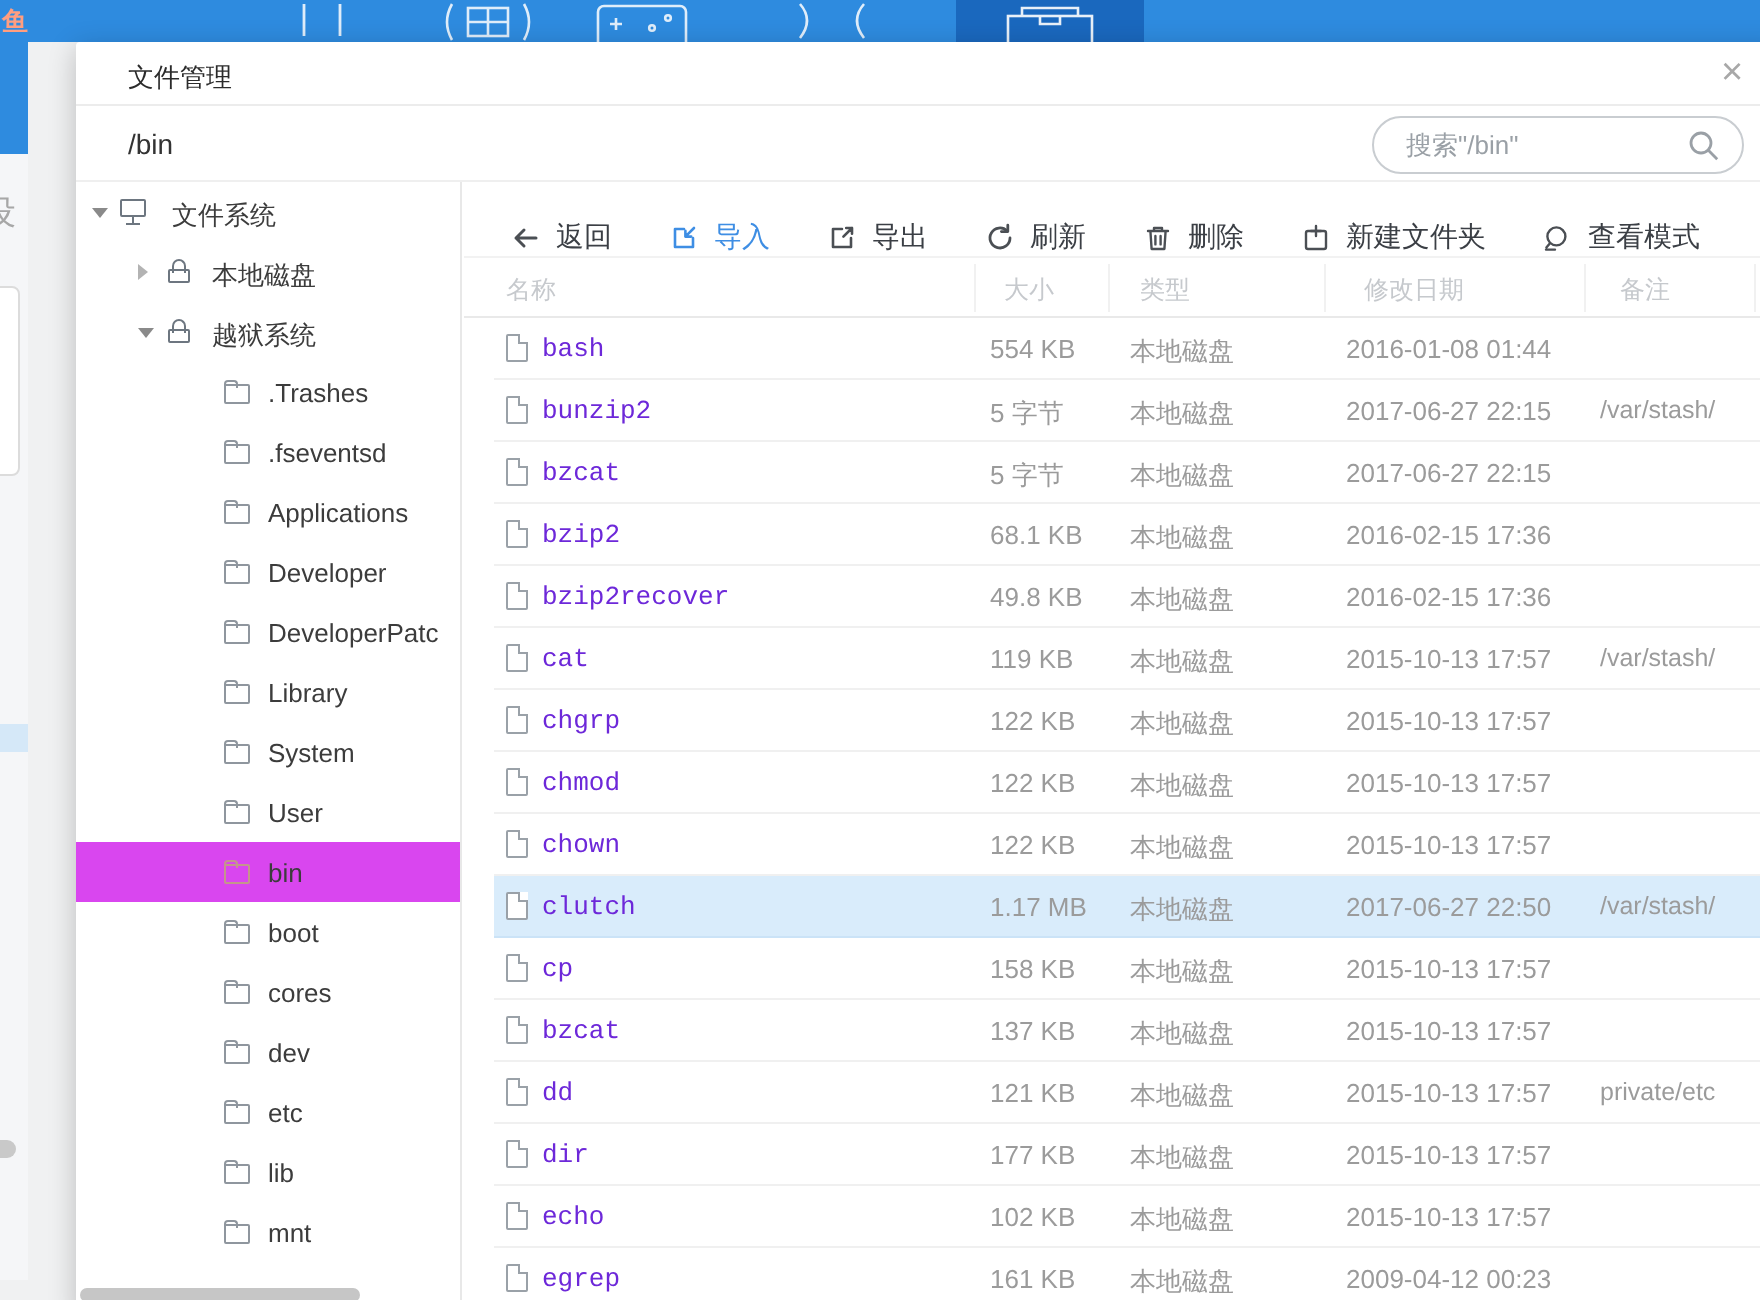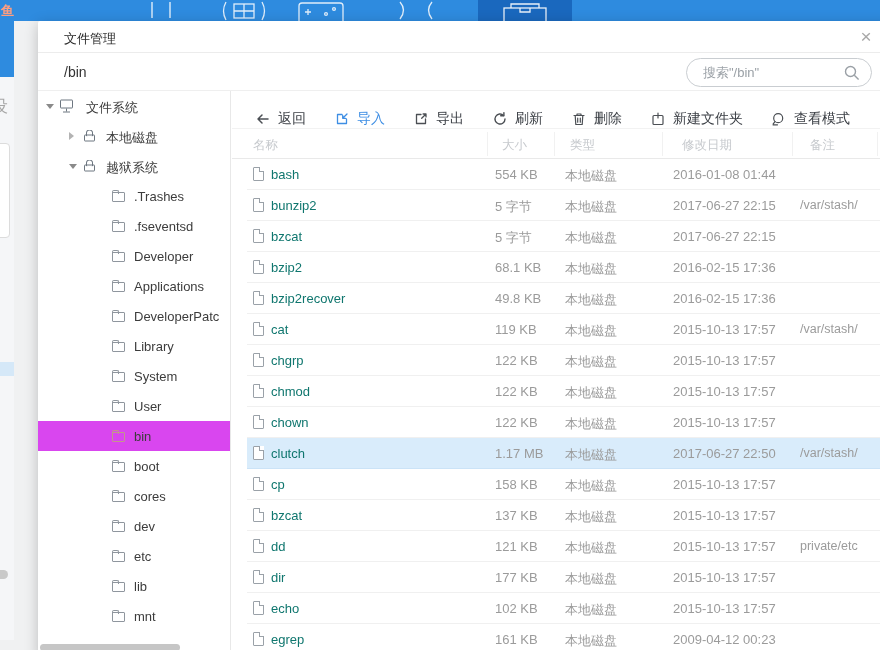--- a/index.html
+++ b/index.html
@@ -91,21 +91,21 @@
   .thead { position: absolute; left: 0; top: 38px; right: 0; height: 30px; border-bottom: 1px solid #e9e9e9;
     font-size: 12.5px; color: #c6c9cd; }
   .th { position: absolute; top: 8px; white-space: nowrap; }
   .th-name { left: 21px; } .th-size { left: 270px; } .th-type { left: 338px; } .th-date { left: 450px; } .th-note { left: 578px; }
   .vsep { position: absolute; top: 3px; height: 24px; width: 1px; background: #f1f1f1; }
 
   .rows { position: absolute; left: 15px; right: 9px; top: 68px; }
   .trow { position: relative; height: 31px; border-bottom: 1px solid #f0f0f0; }
   .trow.selected { background: #d9ecfb; border-bottom-color: #cbe3f7; }
   .cell { position: absolute; top: 8px; white-space: nowrap; font-size: 13px; }
-  .c-name { left: 24px; color: #0f766e; }
+  .c-name { left: 24px; color: #6d28d9; font-family: Liberation Mono, monospace; }
   .c-size { left: 248px; color: #9b9b9b; }
   .c-type { left: 318px; color: #9b9b9b; }
   .c-date { left: 426px; color: #9b9b9b; }
   .c-note { left: 553px; color: #9b9b9b; font-size: 12.5px; }
   .file-ic { position: absolute; left: 6px; top: 8px; width: 11px; height: 14px; border: 1px solid #9aa1a8; border-radius: 1px; background: #fff; }
   .file-ic::before { content: ""; position: absolute; top: -1px; right: -1px; width: 4px; height: 4px; background: #fff;
     border-left: 1px solid #9aa1a8; border-bottom: 1px solid #9aa1a8; }
 </style>
 </head>
 <body>
@@ -221,25 +221,25 @@
         <div class="ti lvl2">
           <span class="ic folder-ic"></span>
           <span class="lbl">.Trashes</span>
         </div>
         <div class="ti lvl2">
           <span class="ic folder-ic"></span>
           <span class="lbl">.fseventsd</span>
         </div>
         <div class="ti lvl2">
           <span class="ic folder-ic"></span>
+          <span class="lbl">Applications</span>
+        </div>
+        <div class="ti lvl2">
+          <span class="ic folder-ic"></span>
           <span class="lbl">Developer</span>
-        </div>
-        <div class="ti lvl2">
-          <span class="ic folder-ic"></span>
-          <span class="lbl">Applications</span>
         </div>
         <div class="ti lvl2">
           <span class="ic folder-ic"></span>
           <span class="lbl">DeveloperPatc</span>
         </div>
         <div class="ti lvl2">
           <span class="ic folder-ic"></span>
           <span class="lbl">Library</span>
         </div>
         <div class="ti lvl2">

